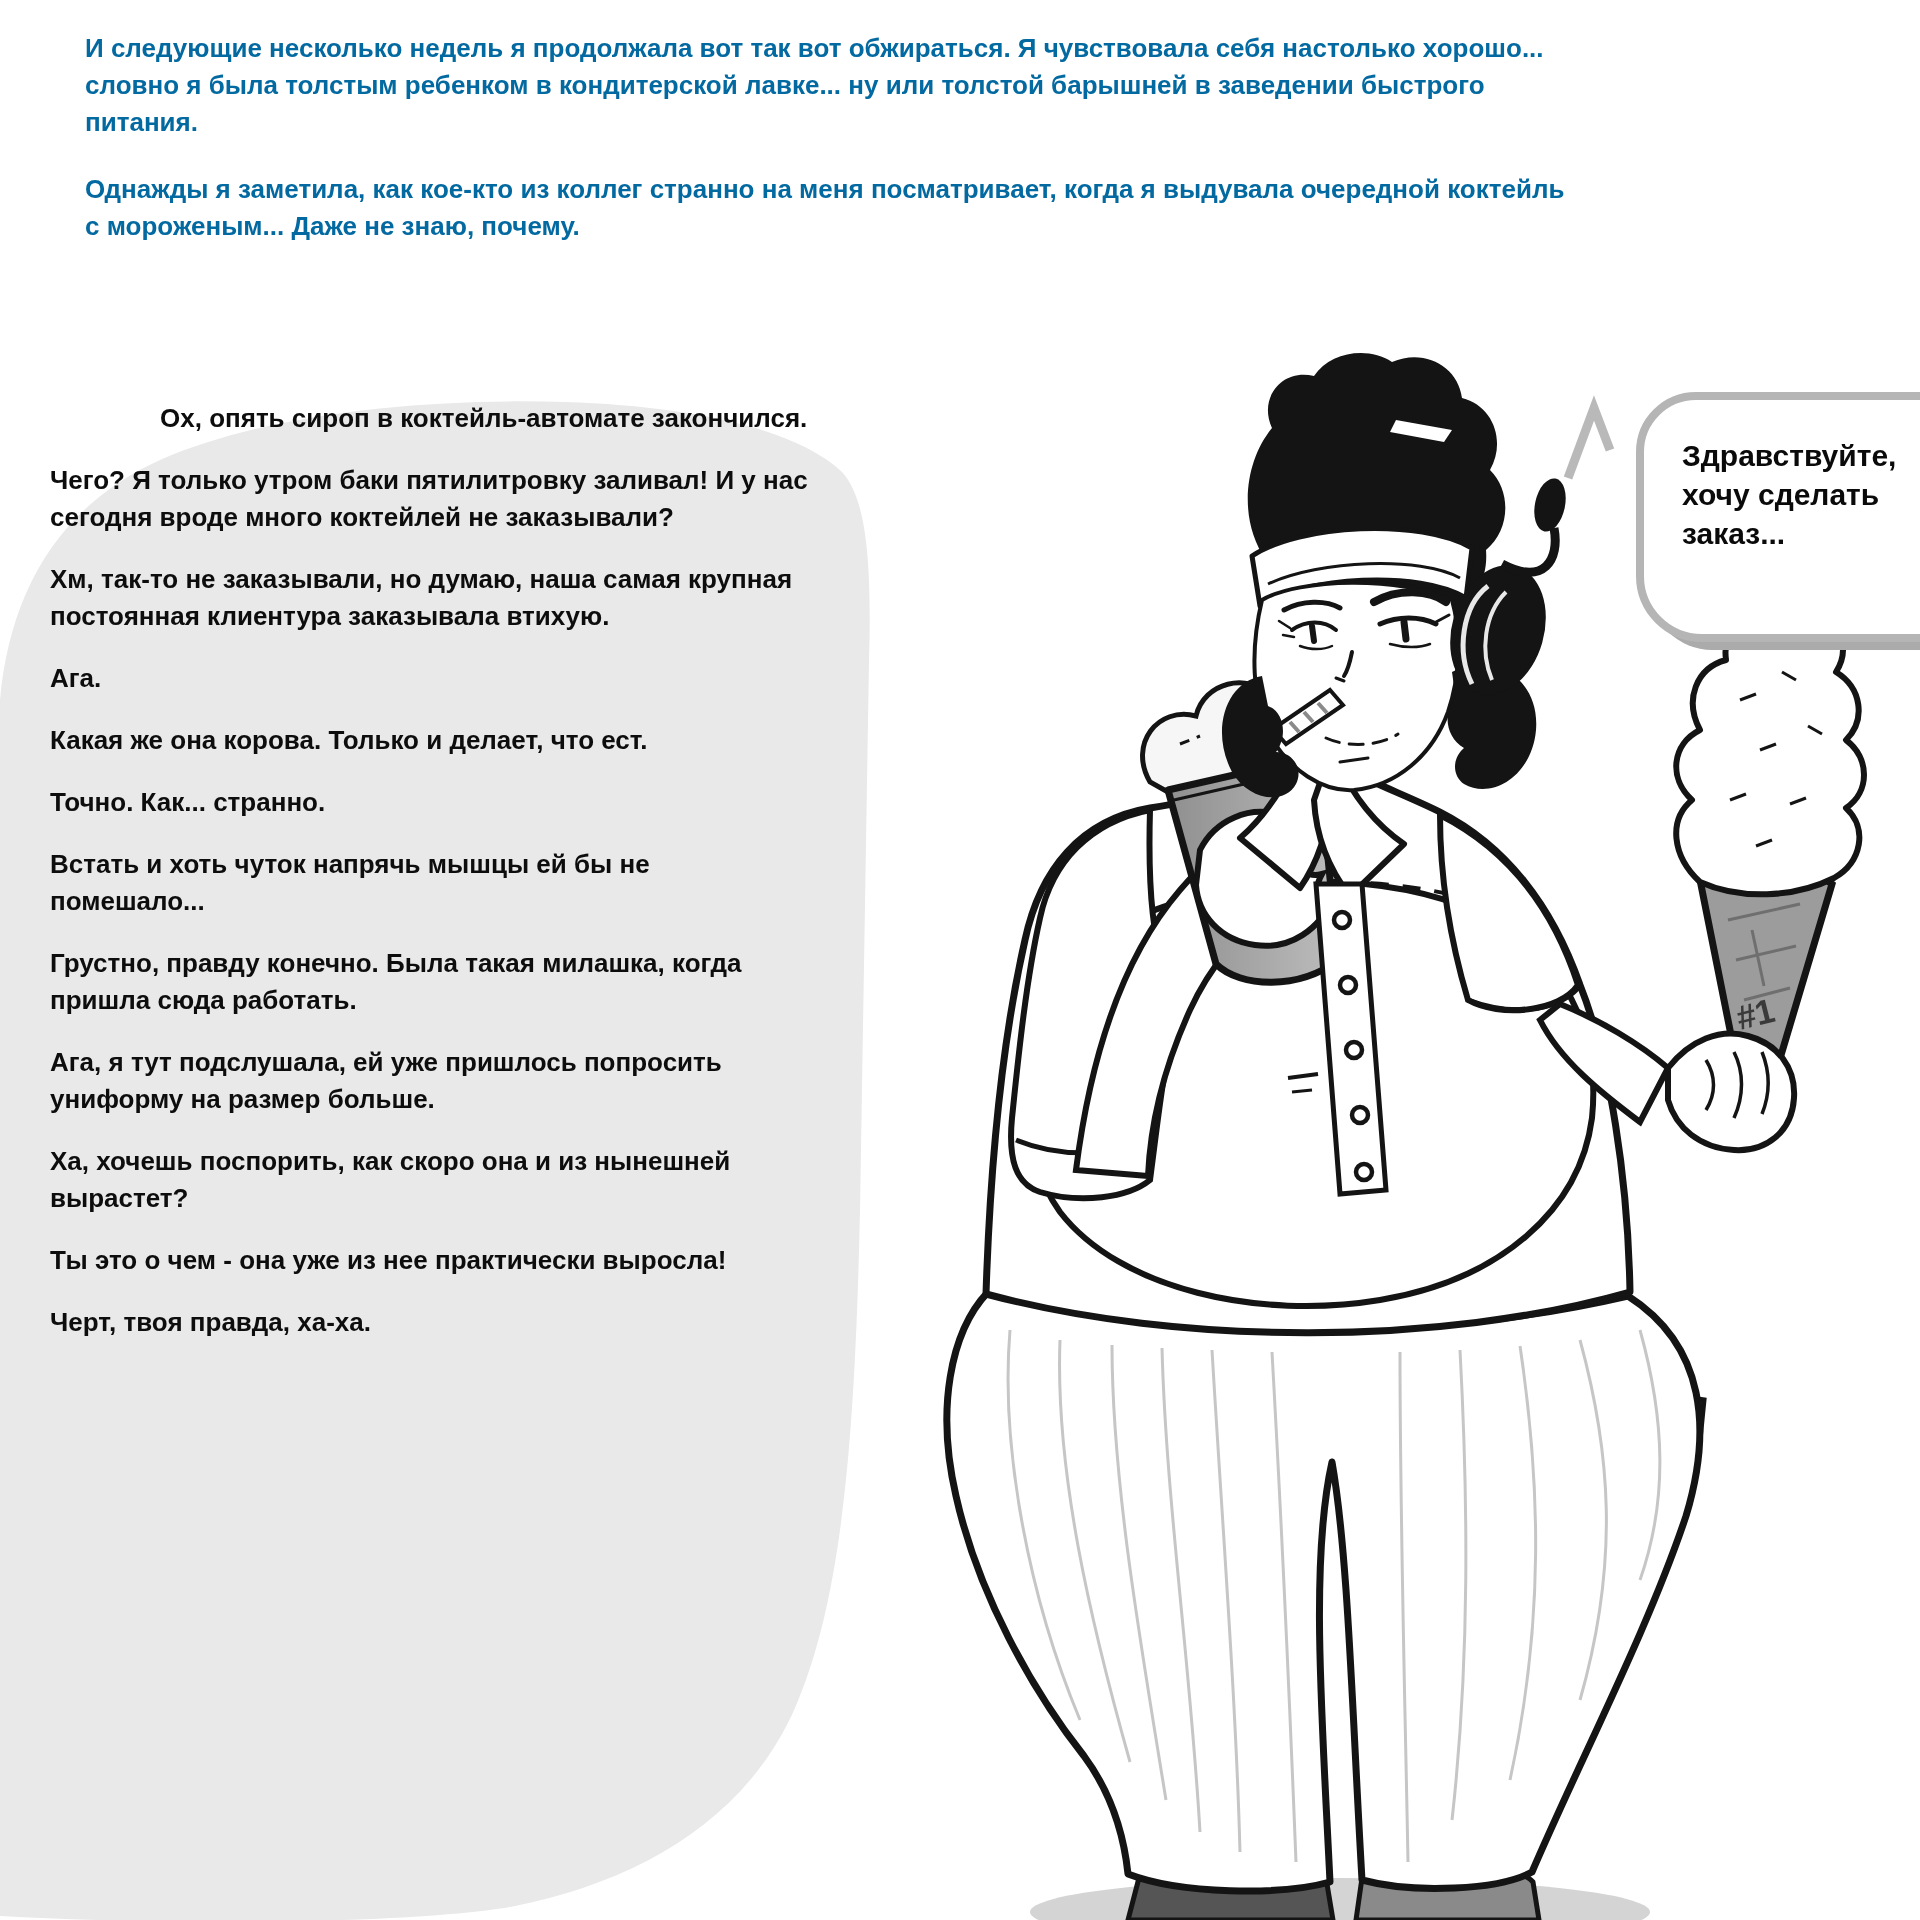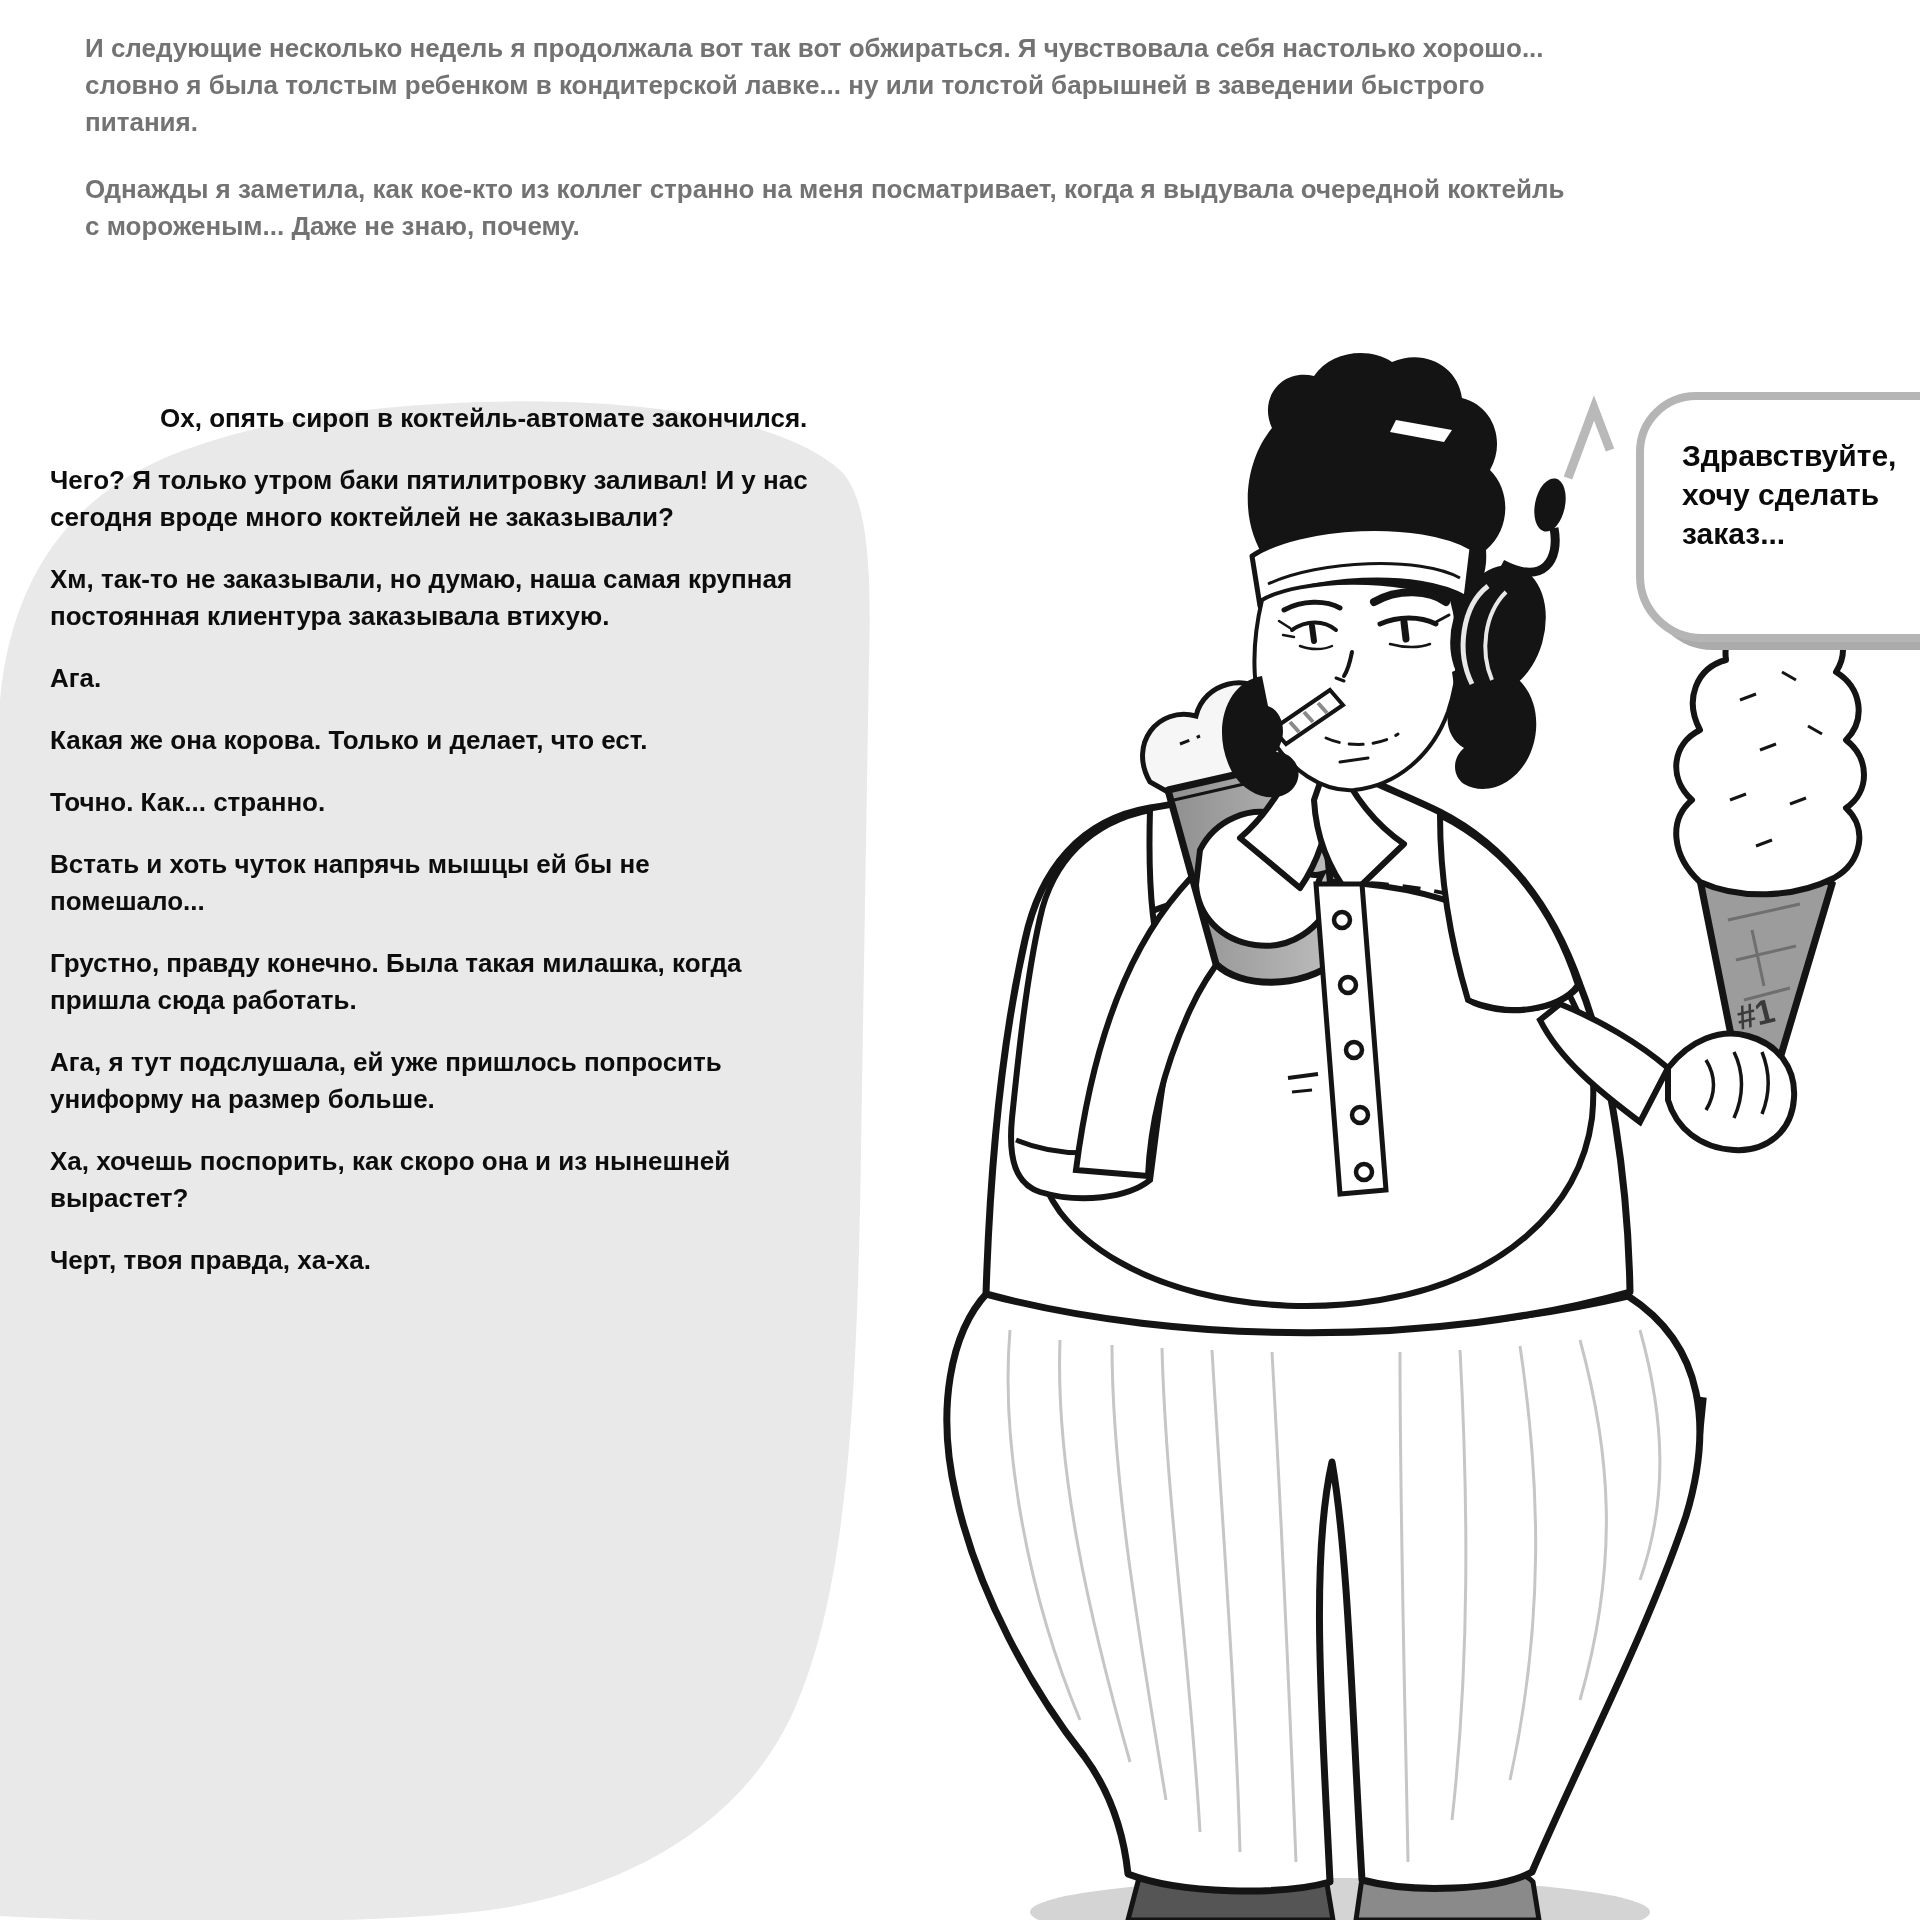--- a/index.html
+++ b/index.html
@@ -7,21 +7,21 @@
     width:1920px;height:1920px;position:relative;overflow:hidden;
     background:#ffffff;
     font-family:"Liberation Sans", sans-serif;
     font-weight:bold;color:#0a0a0a;
   }
   
   .narration{
     position:absolute;left:85px;top:30px;width:1485px;z-index:2;
   }
   .narration p{
-    margin:0 0 30px 0;font-size:26px;line-height:37px;color:#737373;
+    margin:0 0 30px 0;font-size:26px;line-height:37px;color:#0369a1;
   }
   
   .blob-layer{position:absolute;left:0;top:0;z-index:0;}
   .dialogue{
     position:absolute;left:50px;top:400px;width:758px;z-index:2;
   }
   .dialogue p{
     margin:0 0 25px 0;font-size:26px;line-height:37px;color:#0d0d0d;
   }
   .dialogue p.first{margin-left:110px;}
@@ -58,20 +58,21 @@
   <p class="first">Ох, опять сироп в коктейль-автомате закончился.</p>
   <p>Чего? Я только утром баки пятилитровку заливал! И у нас сегодня вроде много коктейлей не заказывали?</p>
   <p>Хм, так-то не заказывали, но думаю, наша самая крупная постоянная клиентура заказывала втихую.</p>
   <p>Ага.</p>
   <p>Какая же она корова. Только и делает, что ест.</p>
   <p>Точно. Как... странно.</p>
   <p>Встать и хоть чуток напрячь мышцы ей бы не помешало...</p>
   <p>Грустно, правду конечно. Была такая милашка, когда пришла сюда работать.</p>
   <p>Ага, я тут подслушала, ей уже пришлось попросить униформу на размер больше.</p>
   <p>Ха, хочешь поспорить, как скоро она и из нынешней вырастет?</p>
+  <p>Ты это о чем - она уже из нее практически выросла!</p>
   <p>Черт, твоя правда, ха-ха.</p>
 </div>
 
 <svg class="figure-layer" width="1060" height="1620" viewBox="860 300 1060 1620">
   <defs>
     <linearGradient id="gcup" x1="0" y1="0" x2="1" y2="0">
       <stop offset="0" stop-color="#8f8f8f"></stop>
         <stop offset="1" stop-color="#bdbdbd"></stop>
     </linearGradient>
   </defs>

